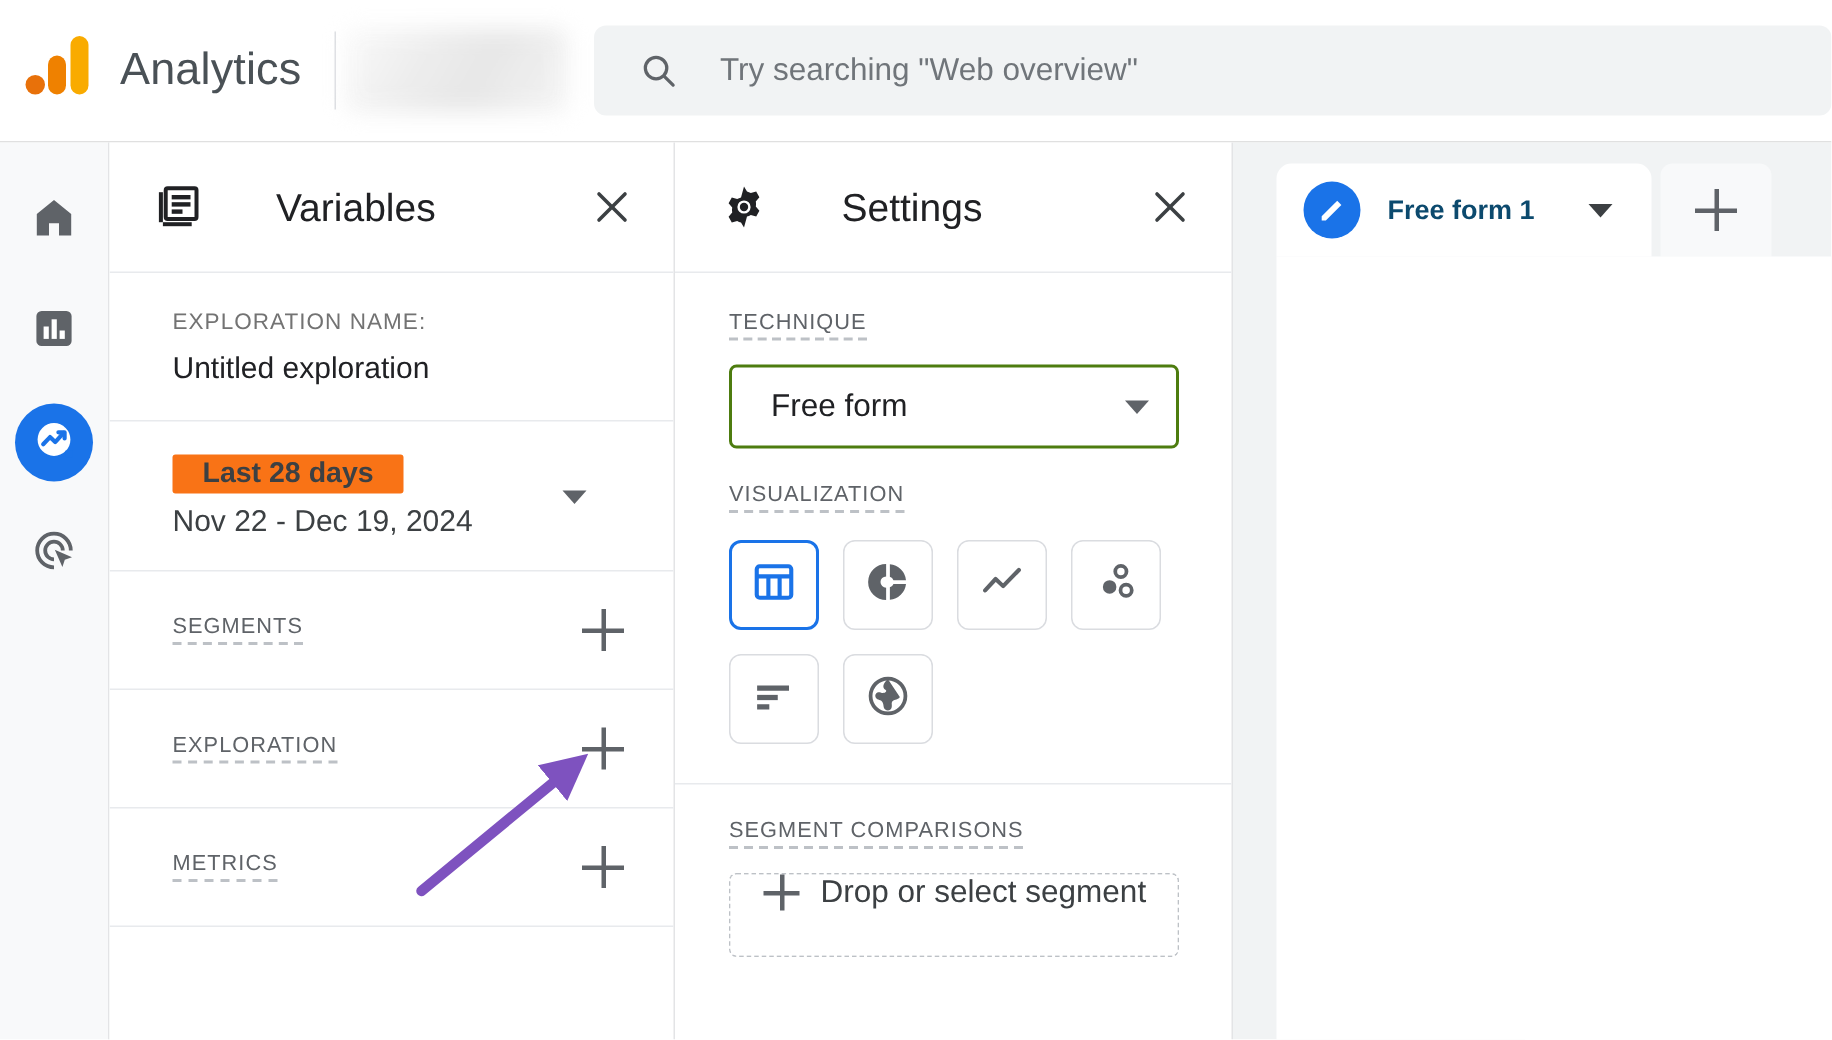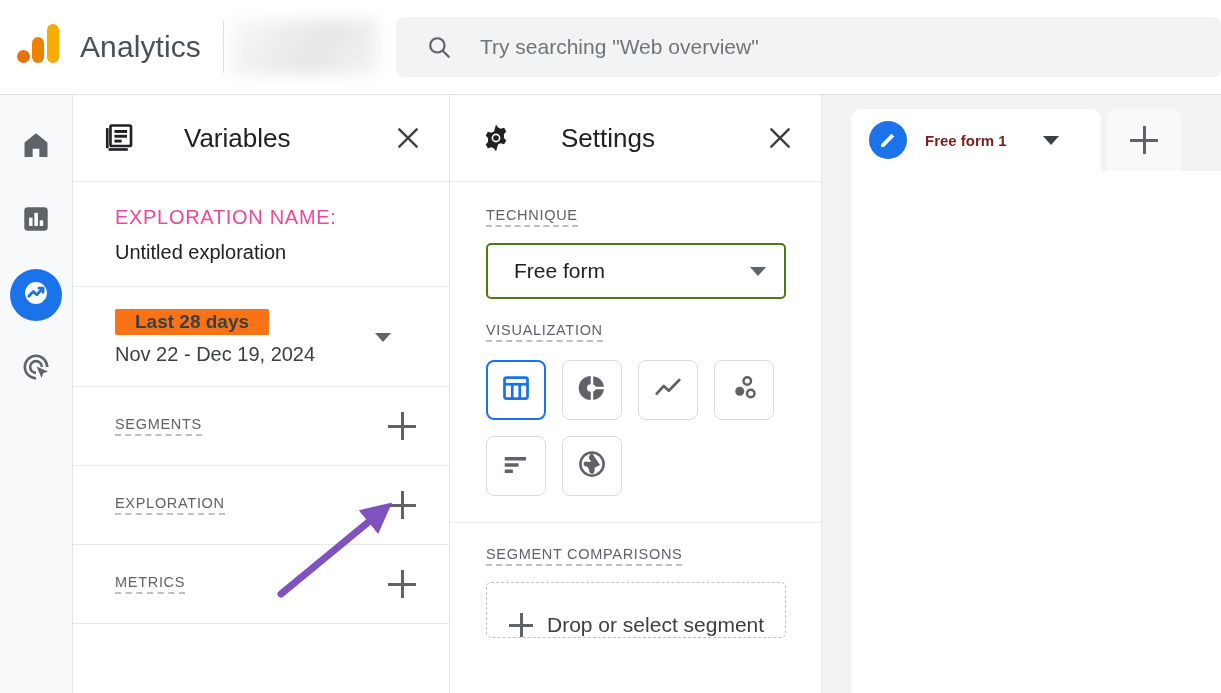--- a/index.html
+++ b/index.html
@@ -152,21 +152,21 @@
   .viz-btn {
     width: 60px; height: 60px; border: 1px solid #dadce0; border-radius: 8px;
     display: flex; align-items: center; justify-content: center; cursor: pointer;
     background: #fff;
   }
   .viz-btn.selected { border: 2px solid #1a73e8; }
   .set-divider { margin-top: 26px; border-top: 1px solid #e8eaed; }
   .dropzone {
     margin-top: 16px; width: 300px; height: 56px;
     border: 1px dashed #bdc1c6; border-radius: 5px;
-    display: flex; align-items: flex-end; padding-left: 22px; cursor: pointer;
+    display: flex; align-items: flex-start; padding-left: 22px; cursor: pointer;
   }
   .dropzone .dz-plus { position: relative; width: 24px; height: 24px; flex: none; }
   .dropzone .dz-plus::before {
     content:""; position:absolute; left:0; top:10.5px; width:24px; height:3px; background:#5f6368;
   }
   .dropzone .dz-plus::after {
     content:""; position:absolute; left:10.5px; top:0; width:3px; height:24px; background:#5f6368;
   }
   .dropzone .dz-text { margin-left: 14px; font-size: 21px; color: #3c4043; }
 
@@ -181,21 +181,21 @@
   .tab {
     height: 62px; background: #fff; border-radius: 10px 10px 0 0;
     display: flex; align-items: center; padding: 0 16px 0 18px; cursor: pointer;
     min-width: 250px;
   }
   .tab-icon {
     width: 38px; height: 38px; border-radius: 50%; background: #1a73e8;
     display: flex; align-items: center; justify-content: center; flex: none;
   }
   .tab-label {
-    margin-left: 18px; font-size: 15px; color: #7f1d1d; font-weight: bold; white-space: nowrap;
+    margin-left: 18px; font-size: 18px; color: #0c4a6e; font-weight: bold; white-space: nowrap;
   }
   .tab-caret {
     margin-left: 36px; width: 0; height: 0; border-left: 8px solid transparent;
     border-right: 8px solid transparent; border-top: 9px solid #3c4043;
   }
   .tab-add {
     margin-left: 6px; width: 74px; height: 62px; background: #f8f9fa;
     border-radius: 8px 8px 0 0; display: flex; align-items: center;
     justify-content: center; cursor: pointer;
   }
@@ -290,21 +290,21 @@
       <span class="phtitle">Variables</span>
       <span class="close-btn">
         <svg width="26" height="26" viewBox="0 0 24 24">
           <line x1="4" y1="4" x2="20" y2="20" stroke="#3c4043" stroke-width="2.2" stroke-linecap="round"></line>
           <line x1="20" y1="4" x2="4" y2="20" stroke="#3c4043" stroke-width="2.2" stroke-linecap="round"></line>
         </svg>
       </span>
     </div>
 
     <div class="sect">
-      <div style="font-size:20px;letter-spacing:.7px;color:#ec4899;">EXPLORATION NAME:</div>
+      <div style="font-size:15px;letter-spacing:.7px;color:#737373;">EXPLORATION NAME:</div>
       <div class="exp-name-value">Untitled exploration</div>
     </div>
 
     <div class="date-sect">
       <span class="date-chip">Last 28 days</span>
       <div class="date-range">Nov 22 - Dec 19, 2024</div>
       <span class="caret-down"></span>
     </div>
 
     <div class="listrow">

